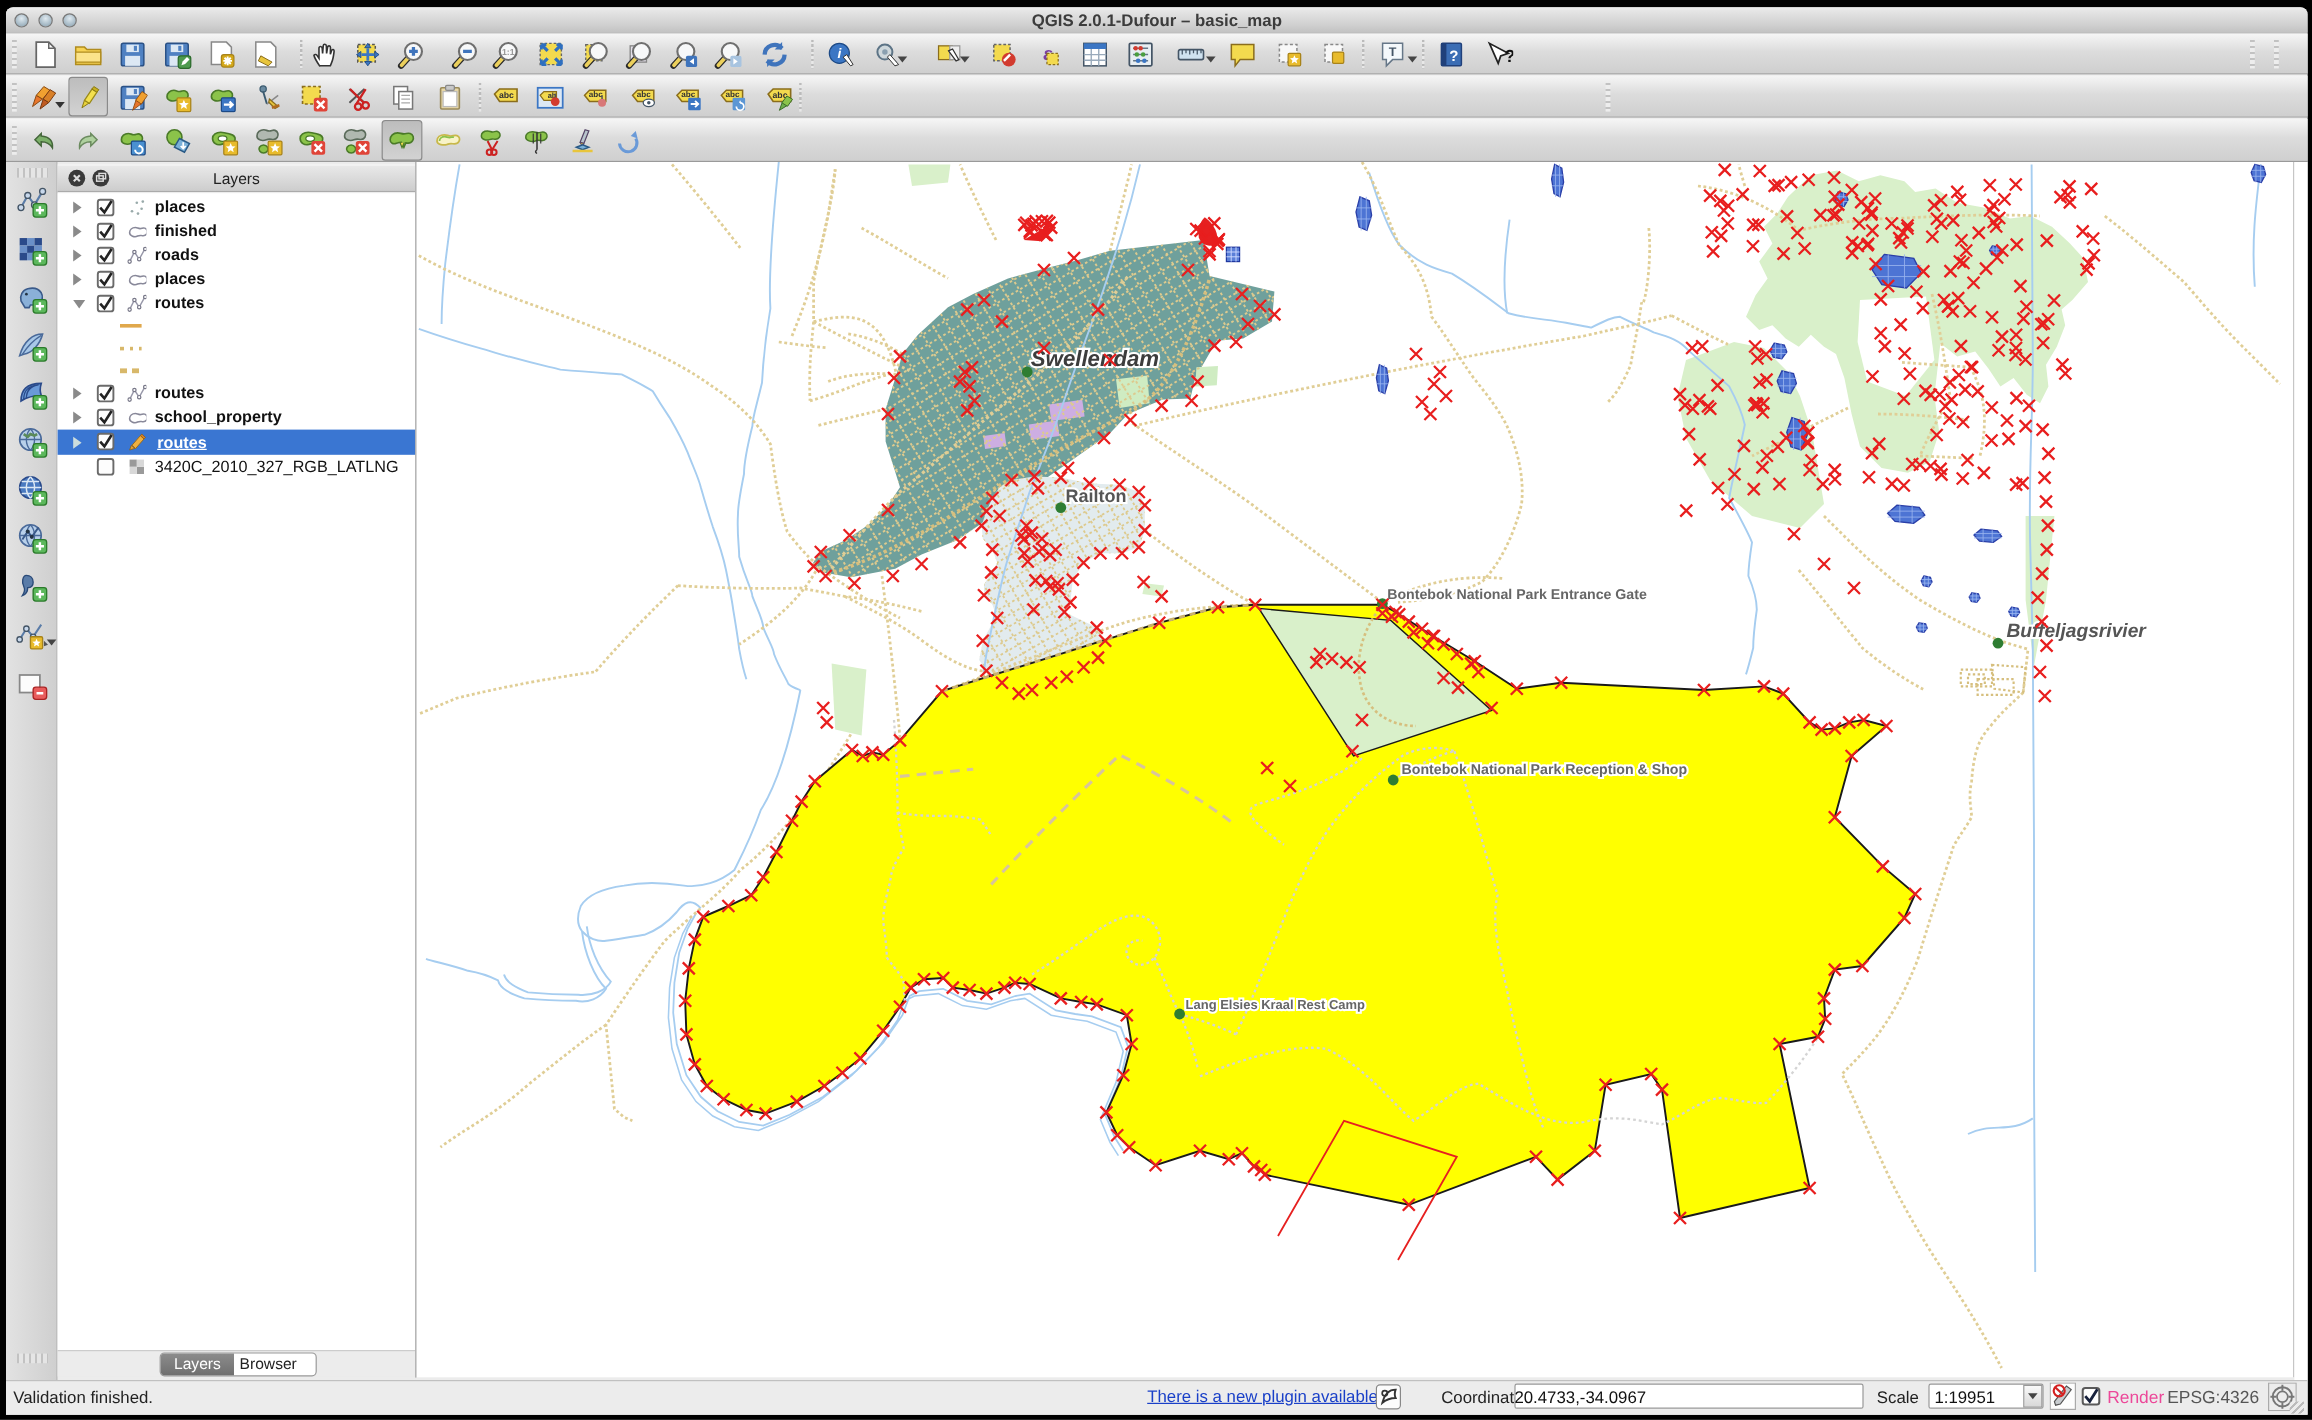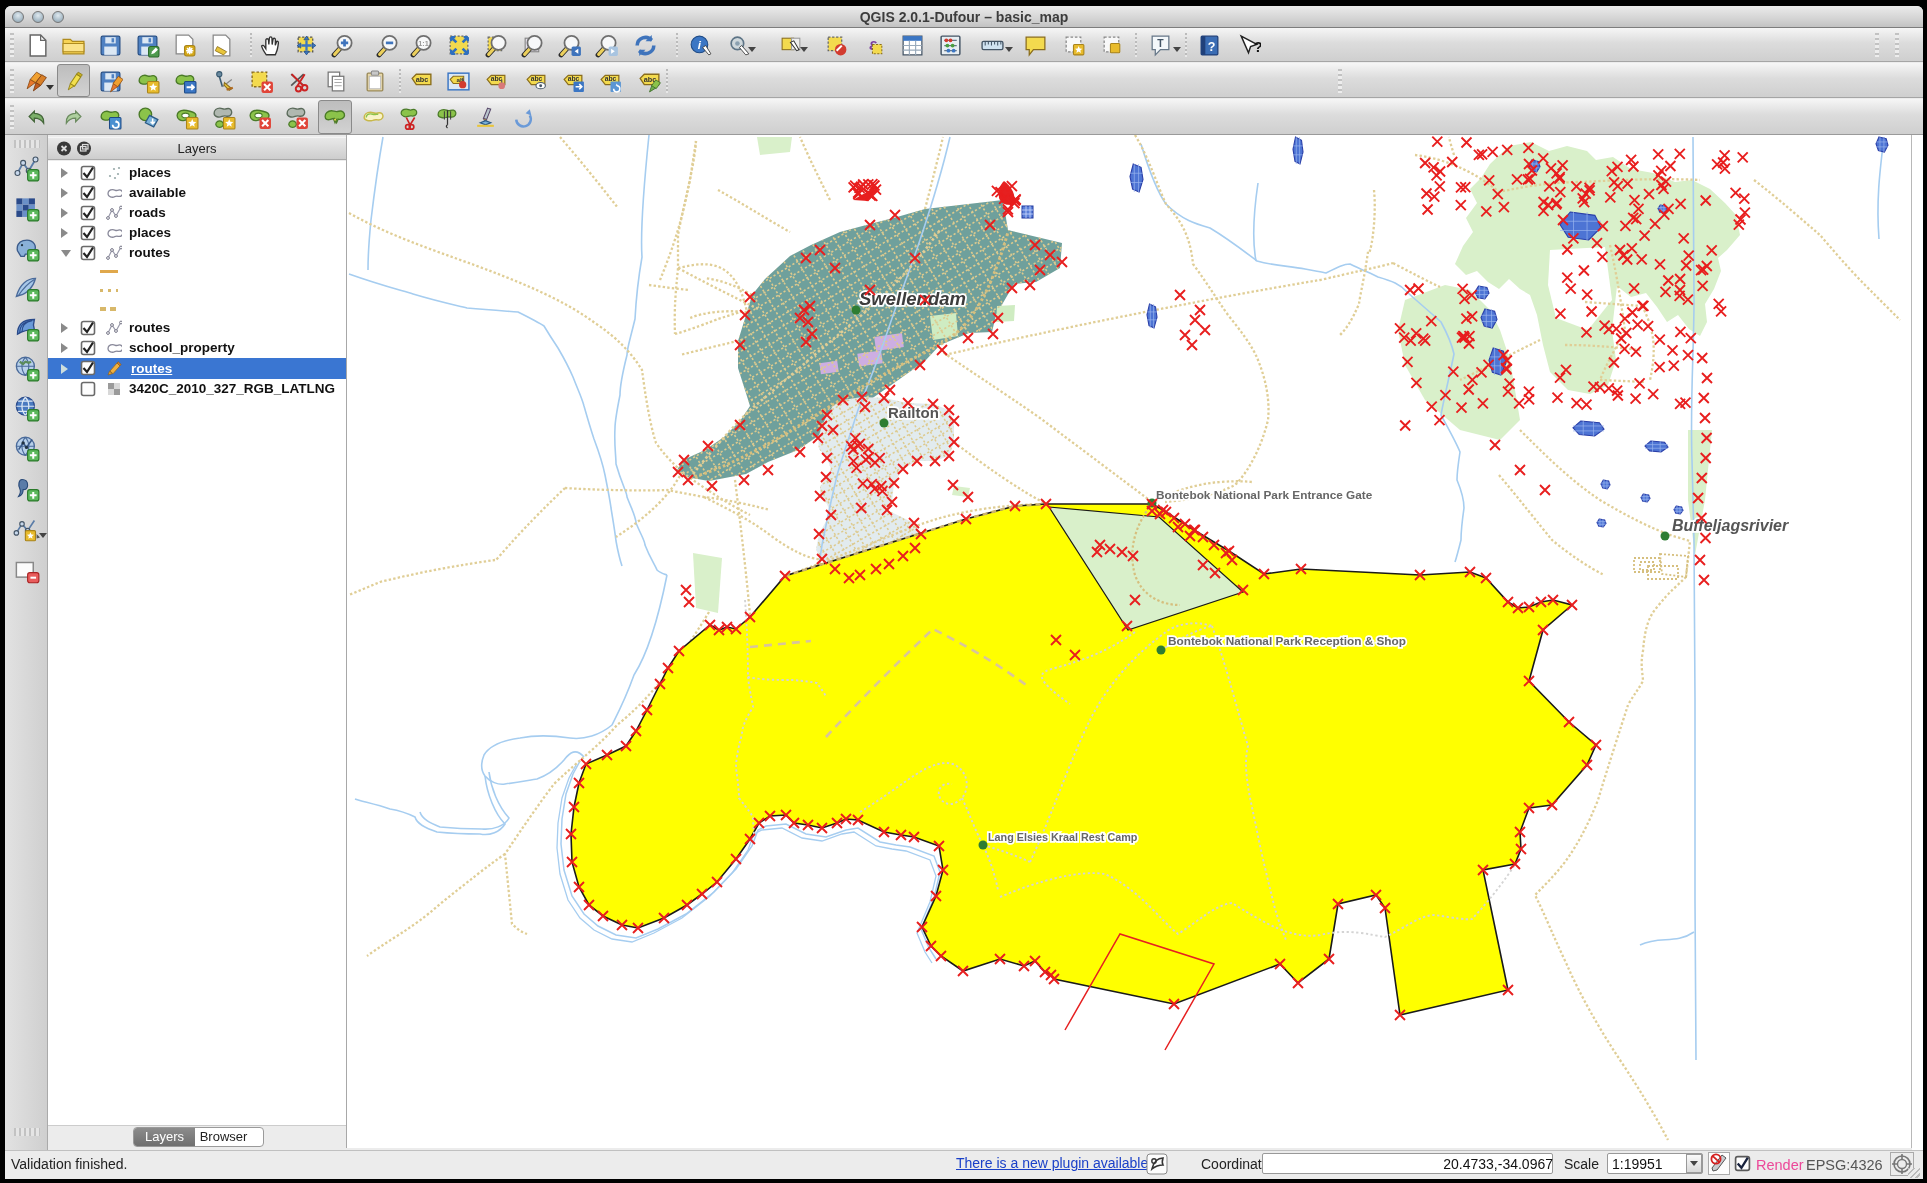--- a/index.html
+++ b/index.html
@@ -477,21 +477,21 @@
     </svg>
 <div class="abs" style="left:129px;top:165px;font-size:13.5px;font-weight:bold;color:#111;">places</div>
 <div class="abs" style="left:61px;top:188px;width:0;height:0;border-top:5px solid transparent;border-bottom:5px solid transparent;border-left:7px solid #8a8a8a;"></div>
 <svg class="abs" style="left:80px;top:185px" width="16" height="16" viewBox="0 0 16 16">
       <rect x="1.5" y="1.5" width="13" height="13" rx="2" fill="#fdfdfd" stroke="#6a6a6a" stroke-width="1.6"></rect>
       <path d="M3.5 8l3.5 4L13 2.5" fill="none" stroke="#222" stroke-width="2.2"></path>
     </svg>
 <svg class="abs" style="left:106px;top:185px" width="16" height="16" viewBox="0 0 16 16">
       <path d="M2 9c0-2.6 2-4.4 4.8-4.4 1.7 0 2.2.9 3.9.9s2.3-1 3.9-.4c2 .8 2.6 3 1.6 4.8-.9 1.6-2.6 1.7-4.2 1.4-1.3-.3-2.2-.1-3.4.4C6.2 13 2 11.6 2 9z" fill="none" stroke="#889" stroke-width="1.3"></path>
     </svg>
-<div class="abs" style="left:129px;top:185px;font-size:13.5px;font-weight:bold;color:#111;">available</div>
+<div class="abs" style="left:129px;top:185px;font-size:13.5px;font-weight:bold;color:#111;">finished</div>
 <div class="abs" style="left:61px;top:208px;width:0;height:0;border-top:5px solid transparent;border-bottom:5px solid transparent;border-left:7px solid #8a8a8a;"></div>
 <svg class="abs" style="left:80px;top:205px" width="16" height="16" viewBox="0 0 16 16">
       <rect x="1.5" y="1.5" width="13" height="13" rx="2" fill="#fdfdfd" stroke="#6a6a6a" stroke-width="1.6"></rect>
       <path d="M3.5 8l3.5 4L13 2.5" fill="none" stroke="#222" stroke-width="2.2"></path>
     </svg>
 <svg class="abs" style="left:106px;top:205px" width="16" height="16" viewBox="0 0 16 16">
       <path d="M2 13l4-8 4 6 5-9" fill="none" stroke="#99a" stroke-width="1.2"></path>
       <circle cx="2" cy="13" r="1.4" fill="#fff" stroke="#778"></circle>
       <circle cx="6" cy="5" r="1.4" fill="#fff" stroke="#778"></circle>
       <circle cx="10" cy="11" r="1.4" fill="#fff" stroke="#778"></circle>
@@ -559,21 +559,21 @@
 <div class="abs" style="left:131px;top:361.0px;font-size:13.5px;font-weight:bold;color:#fff;text-decoration:underline;">routes</div>
 <svg class="abs" style="left:80px;top:381.0px" width="16" height="16" viewBox="0 0 16 16">
       <rect x="1.5" y="1.5" width="13" height="13" rx="2" fill="#fdfdfd" stroke="#6a6a6a" stroke-width="1.6"></rect>
     </svg>
 <svg class="abs" style="left:106px;top:381.0px" width="16" height="16" viewBox="0 0 16 16">
       <rect x="2" y="2" width="6" height="6" fill="#9a9a9a"></rect>
       <rect x="8" y="8" width="6" height="6" fill="#9a9a9a"></rect>
       <rect x="8" y="2" width="6" height="6" fill="#d8d8d8"></rect>
       <rect x="2" y="8" width="6" height="6" fill="#d8d8d8"></rect>
     </svg>
-<div class="abs" style="left:129px;top:381.0px;font-size:13.5px;font-weight:bold;color:#111;">3420C_2010_327_RGB_LATLNG</div>
+<div class="abs" style="left:129px;top:381.0px;font-size:13.5px;font-weight:normal;color:#111;">3420C_2010_327_RGB_LATLNG</div>
 <div class="abs" style="left:48px;top:1125px;width:298px;height:22px;background:#ececec;border-top:1px solid #ccc;"></div>
 <div class="abs" style="left:133px;top:1127px;width:131px;height:20px;background:#fff;border:1px solid #9a9a9a;border-radius:4px;"></div>
 <div class="abs" style="left:134px;top:1128px;width:61px;height:18px;background:linear-gradient(#8c8c8c,#6f6f6f);border-radius:3px 0 0 3px;color:#fff;font-size:13px;text-align:center;line-height:18px;">Layers</div>
 <div class="abs" style="left:196px;top:1128px;width:55px;height:18px;color:#222;font-size:13px;text-align:center;line-height:18px;">Browser</div>
     <svg class="abs" style="left:347px;top:135px" width="1566" height="1013" viewBox="347 135 1566 1013">
 <defs>
 <g id="xm">
           <path d="M-5,-5L5,5M-5,5L5,-5" stroke="#e81e1e" stroke-width="1.9" fill="none"></path>
         </g>
 <clipPath id="tealclip">
@@ -1378,21 +1378,21 @@
     <div class="abs" style="left:5px;top:1150px;width:1918px;height:29px;background:#ececec;border-top:1px solid #c0c0c0;"></div>
 <div class="abs" style="left:11px;top:1156px;font-size:14px;color:#222;">Validation finished.</div>
 <div class="abs" style="left:956px;top:1155px;font-size:14px;color:#1a40c8;text-decoration:underline;">There is a new plugin available</div>
 <svg class="abs" style="left:1146px;top:1153px" width="22" height="22" viewBox="0 0 22 22">
       <rect x="1" y="1" width="20" height="20" rx="3" fill="#fcfcfc" stroke="#888"></rect>
       <path d="M6 16C8 8 12 5 17 5c-1 3-1 5 0 7-4 0-8 1.5-11 4z" fill="none" stroke="#333" stroke-width="1.6"></path>
       <circle cx="8" cy="8" r="2.2" fill="none" stroke="#333" stroke-width="1.4"></circle>
     </svg>
 <div class="abs" style="left:1177px;top:1156px;font-size:14px;color:#222;margin-left:24px;">Coordinate:</div>
 <div class="abs" style="left:1262px;top:1153px;width:291px;height:21px;background:#fff;border:1px solid #999;border-radius:2px;"></div>
-<div class="abs" style="left:1262px;top:1156px;width:291px;text-align:right;font-size:14px;color:#111;">20.4733,-34.0967</div>
+<div class="abs" style="left:1262px;top:1156px;width:291px;text-align:left;font-size:14px;color:#111;">20.4733,-34.0967</div>
 <div class="abs" style="left:1564px;top:1156px;font-size:14px;color:#222;">Scale</div>
 <div class="abs" style="left:1607px;top:1153px;width:96px;height:21px;background:#fff;border:1px solid #999;border-radius:2px;"></div>
 <div class="abs" style="left:1612px;top:1156px;font-size:14px;color:#111;">1:19951</div>
 <div class="abs" style="left:1686px;top:1154px;width:16px;height:19px;background:linear-gradient(#fafafa,#d8d8d8);border:1px solid #999;"></div>
 <div class="abs" style="left:1690px;top:1161px;width:0;height:0;border-left:4px solid transparent;border-right:4px solid transparent;border-top:5px solid #444;"></div>
 <svg class="abs" style="left:1708px;top:1152px" width="22" height="23" viewBox="0 0 22 23">
       <rect x="0.5" y="0.5" width="21" height="22" fill="#fdfdfd" stroke="#aaa"></rect>
       <path d="M14 3l4 3-9 12-4 1-1-3z" fill="#c8ccd0" stroke="#555" stroke-width="1"></path>
       <circle cx="8" cy="7" r="4.6" fill="none" stroke="#d42020" stroke-width="1.8"></circle>
       <path d="M4.8 4.2l6.5 6" stroke="#d42020" stroke-width="1.8"></path>

